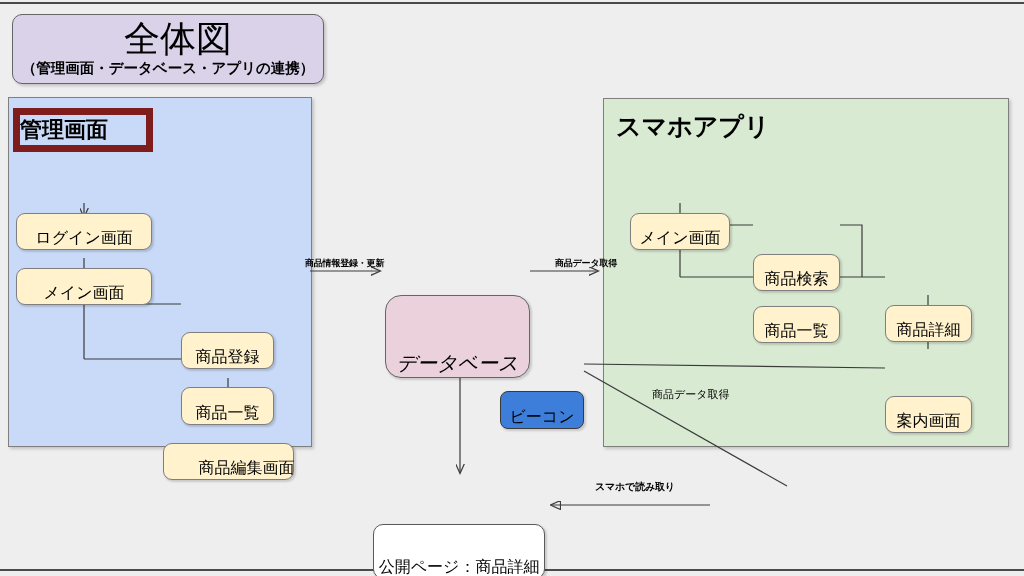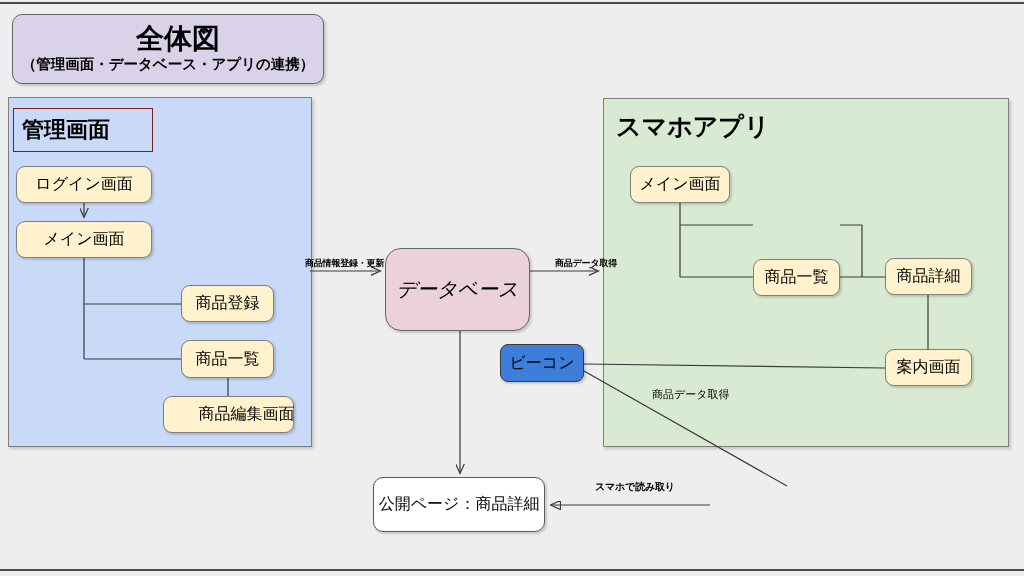--- a/index.html
+++ b/index.html
@@ -12,40 +12,41 @@
   .rule{position:absolute;left:0;width:1024px;height:2px;background:#4a4a4a;}
   .rule.top{top:2px;}
   .rule.bottom{top:569px;}
 
   .title-box{
     position:absolute;left:12px;top:14px;width:310px;height:68px;
     background:var(--title-fill,#d9d2e9);border:1px solid #666;border-radius:10px;
     display:flex;flex-direction:column;align-items:center;justify-content:center;
     box-shadow:2px 2px 3px rgba(0,0,0,.18);z-index:4;
   }
-  .title-box .t1{font-size:28px;font-weight:bold;line-height:1.05;margin-left:20px;}
+  .title-box .t1{font-size:36px;font-weight:normal;line-height:1.05;margin-left:20px;}
   .title-box .t2{font-size:14.5px;font-weight:bold;margin-top:2px;}
 
   .panel{position:absolute;border:1px solid #7f7f7f;box-shadow:2px 2px 3px rgba(0,0,0,.18);z-index:1;}
   .panel.admin{left:8px;top:97px;width:302px;height:348px;background:var(--admin-fill,#c9daf8);}
   .panel.app{left:603px;top:98px;width:404px;height:347px;background:var(--app-fill,#d9ead3);}
 
   .admin-header{
     position:absolute;left:13px;top:108px;width:140px;height:44px;z-index:2;
-    border:1px solid #7f1d1d;display:flex;align-items:center;padding-left:8px;box-sizing:border-box;
+    border:7px solid #7f1d1d;display:flex;align-items:center;box-sizing:border-box;
     font-size:22px;font-weight:bold;
   }
   .app-title{position:absolute;left:616px;top:110px;z-index:2;font-size:25px;font-weight:bold;}
 
   .node{
     position:absolute;z-index:5;box-sizing:border-box;
     background:var(--node-fill,#fff2cc);border:1px solid #7f7f7f;border-radius:9px;
-    display:flex;align-items:center;justify-content:center;
+    display:flex;align-items:flex-end;justify-content:center;
     font-size:16px;white-space:nowrap;
     box-shadow:1.5px 1.5px 2px rgba(0,0,0,.15);
+    margin-top:47px;
   }
   .node.db{background:var(--db-fill,#ead1dc);border-color:#666;border-radius:16px;font-size:20px;}
   .node.beacon{background:var(--beacon-fill,#3d7edb);border-color:#3a3a3a;border-radius:8px;}
   .node.nfc{background:var(--nfc-fill,#d9d2e9);border-color:#666;border-radius:8px;}
   .node.public{background:var(--public-fill,#ffffff);border-color:#5a5a5a;border-radius:10px;}
 
   svg.wires{position:absolute;left:0;top:0;z-index:3;pointer-events:none;}
   svg.wires path{stroke:var(--wire,#3a3a3a);stroke-width:1.2;fill:none;}
 
   .elabel{position:absolute;z-index:6;font-size:9px;font-weight:bold;white-space:nowrap;letter-spacing:-0.2px;text-align:center;}
@@ -112,20 +113,23 @@
     <span>商品編集画面</span>
   </div>
 
   <div class="node db" style="left:385px;top:248px;width:145px;height:83px;font-style:italic;">
     <span>データベース</span>
   </div>
 
   <div class="node" style="left:630px;top:166px;width:100px;height:37px;">
     <span>メイン画面</span>
   </div>
+  <div class="node" style="left:753px;top:207px;width:87px;height:37px;">
+    <span>商品検索</span>
+  </div>
   <div class="node" style="left:753px;top:259px;width:87px;height:37px;">
     <span>商品一覧</span>
   </div>
   <div class="node" style="left:885px;top:258px;width:87px;height:37px;">
     <span>商品詳細</span>
   </div>
   <div class="node" style="left:885px;top:349px;width:87px;height:37px;">
     <span>案内画面</span>
   </div>
 

